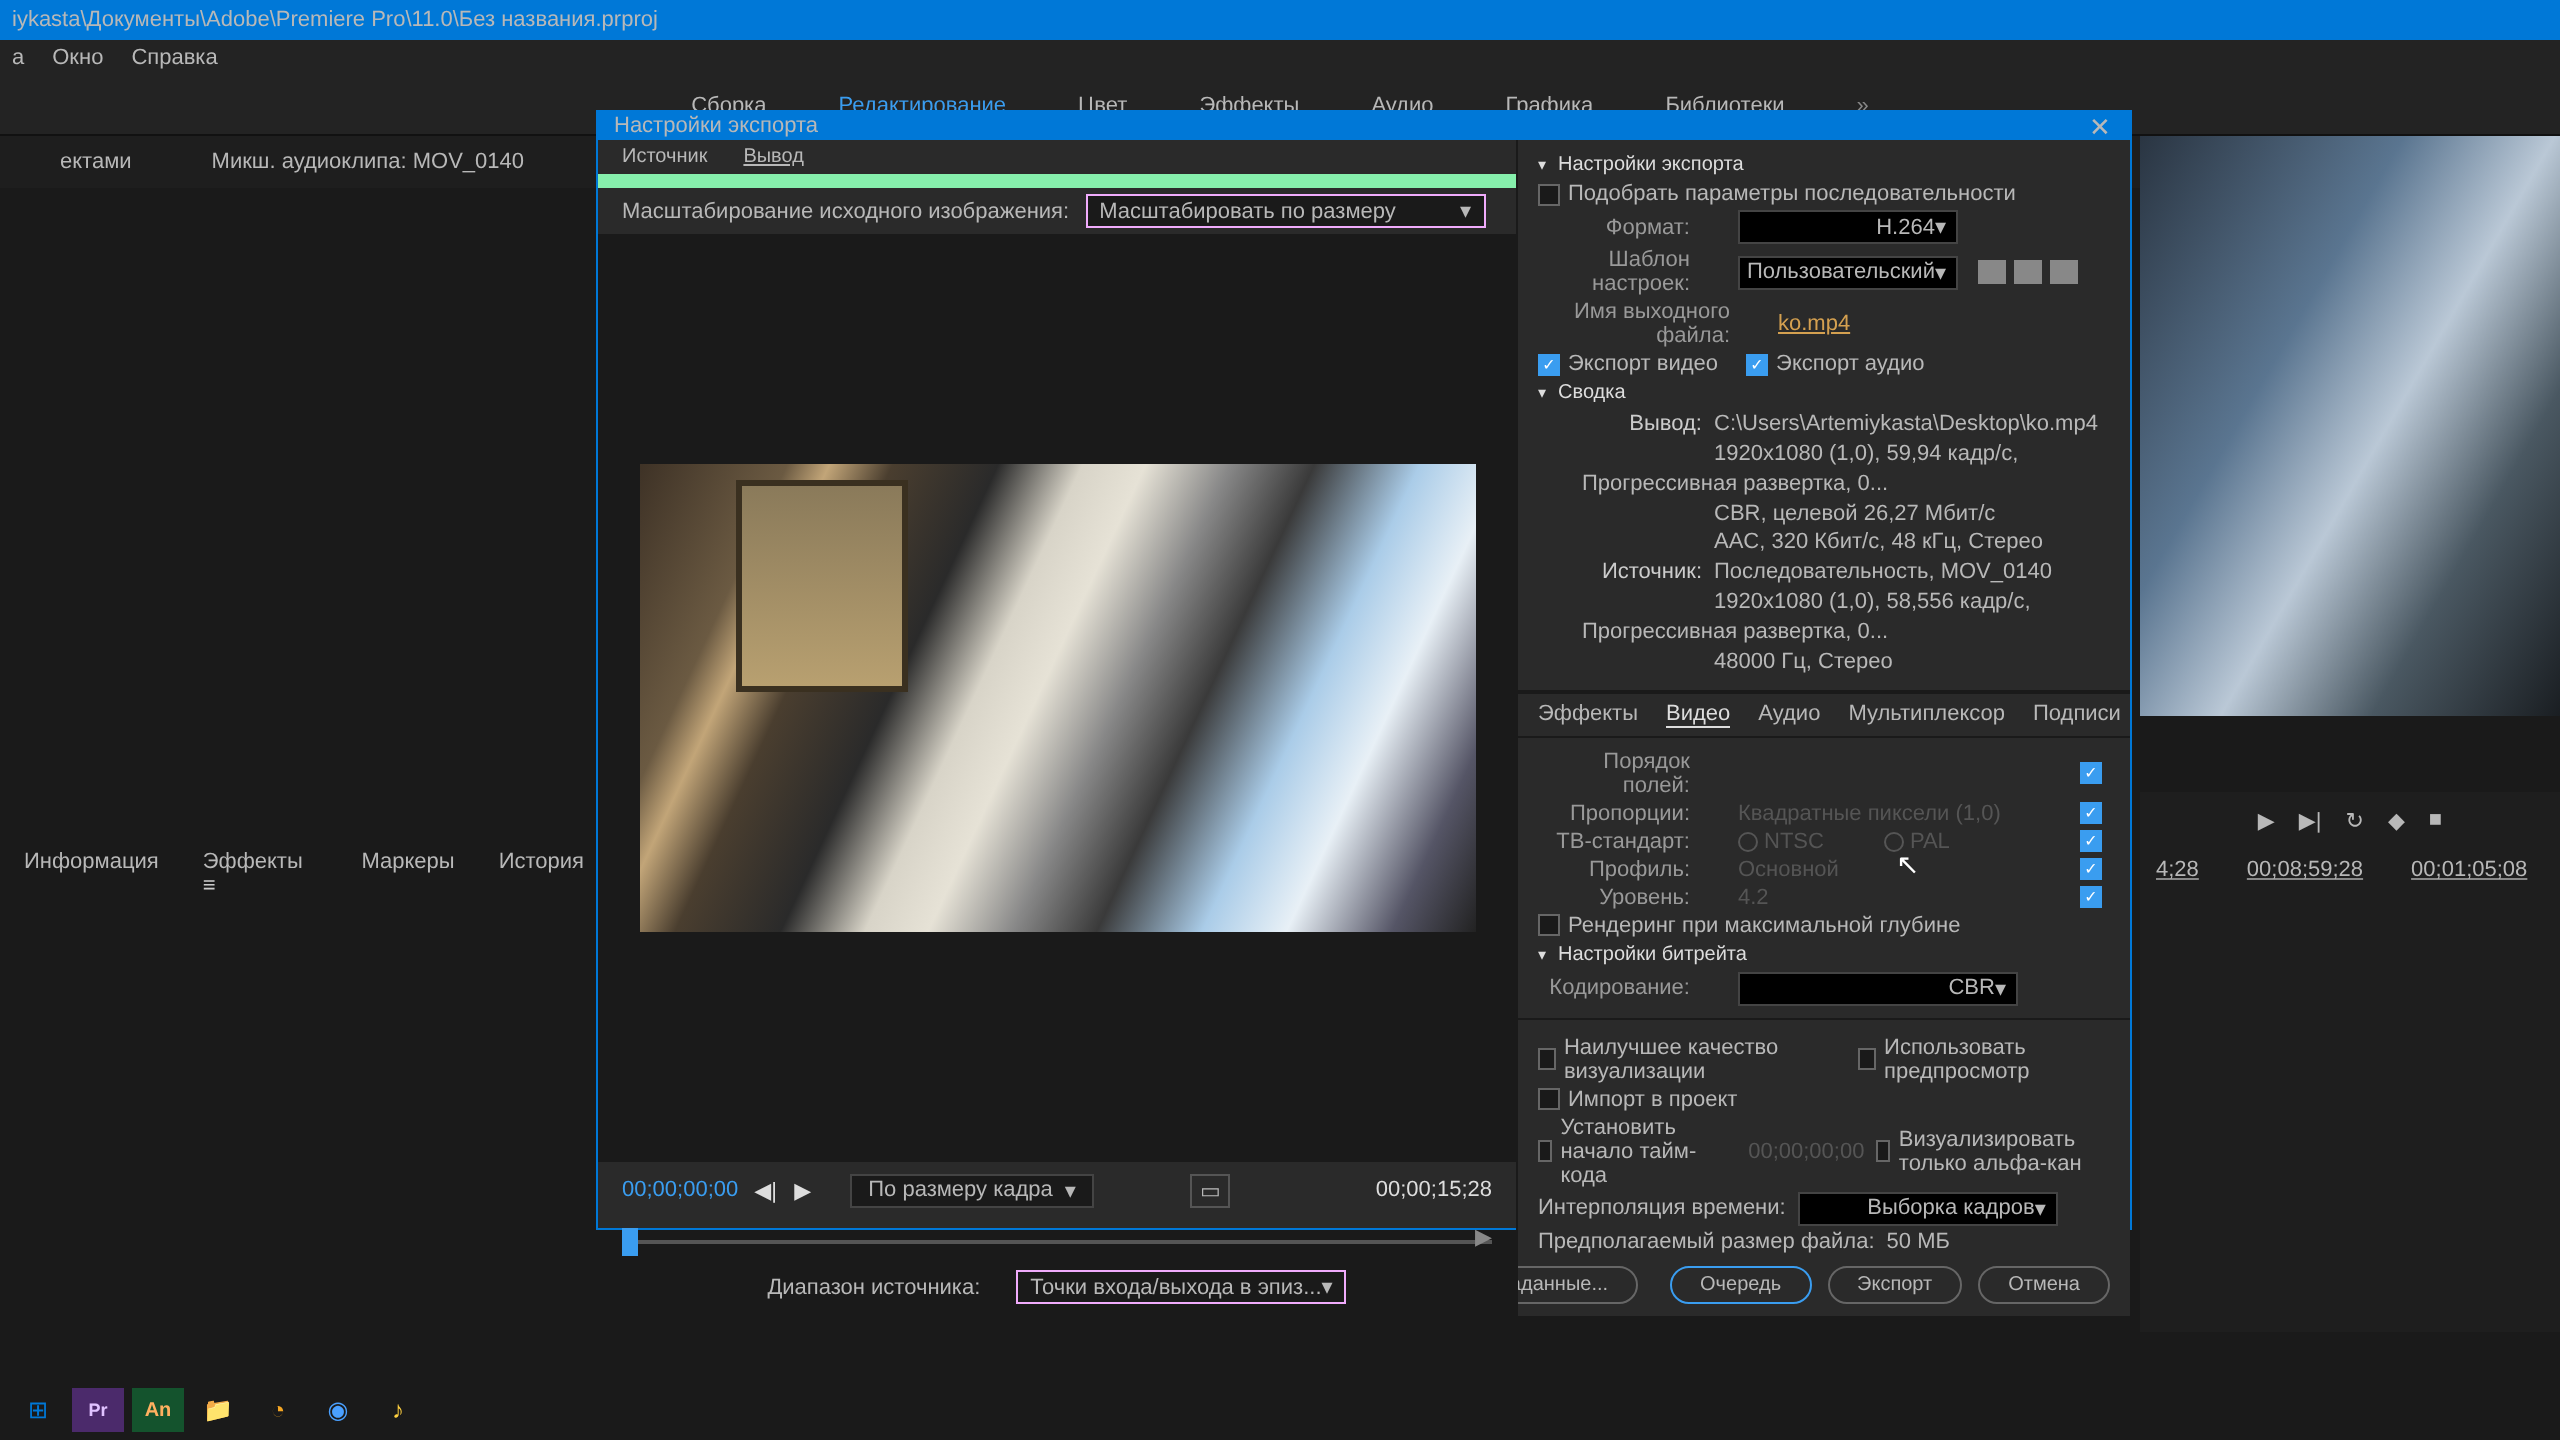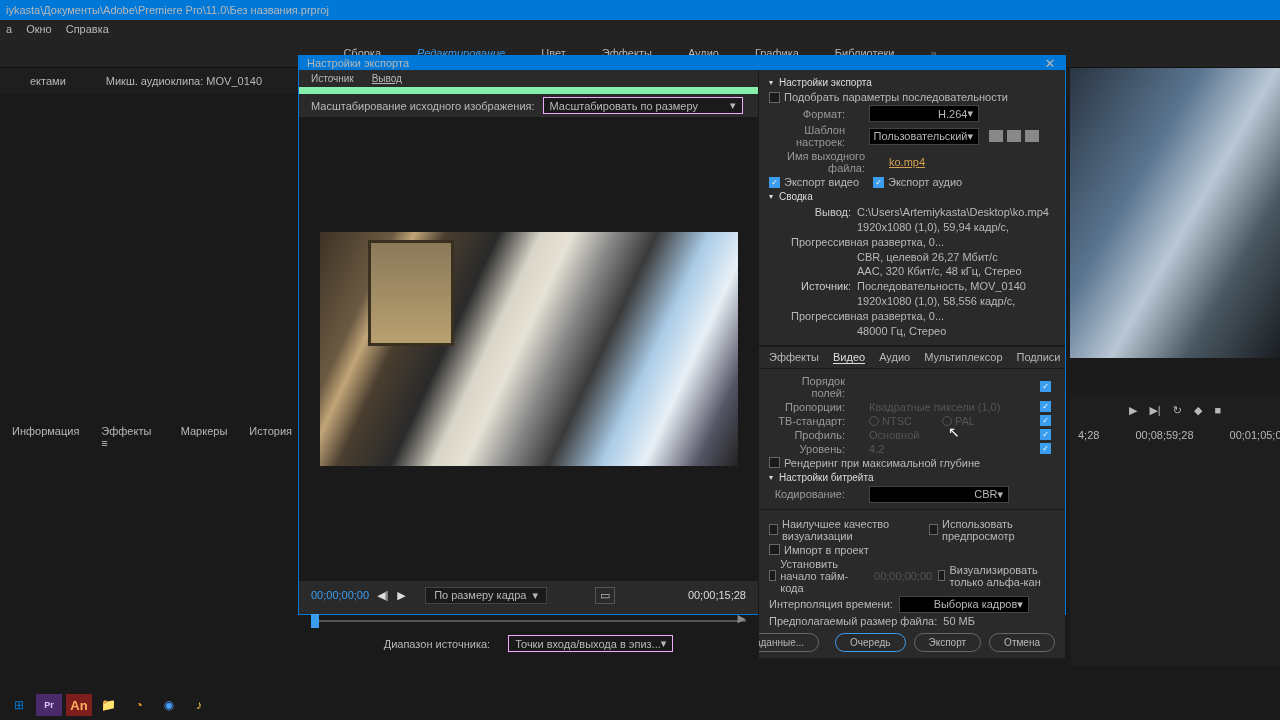--- a/index.html
+++ b/index.html
@@ -1,21 +1,21 @@
 <!DOCTYPE html>
 <html><head>
 <meta charset="utf-8">
 <style>
 *{margin:0;padding:0;box-sizing:border-box;font-family:'Segoe UI',Tahoma,sans-serif;font-size:11px;color:#b8b8b8;}
 body{background:#1a1a1a;width:1280px;height:720px;overflow:hidden;position:relative;}
 .titlebar{height:20px;background:#0078d7;display:flex;align-items:center;padding-left:6px;color:#fff;font-size:11px;}
 .menubar{height:18px;background:#232323;display:flex;align-items:center;padding-left:6px;gap:14px;color:#999;font-size:10px;}
 .topnav{height:30px;background:#232323;display:flex;align-items:center;justify-content:center;gap:36px;font-size:11px;border-bottom:1px solid #111;}
 .topnav span{cursor:pointer;}
-.topnav .active{color:#3a9df0;font-style:italic;}
+.topnav .active{color:#3a9df0;}
 .topnav .chev{color:#888;}
 .subbar{height:26px;background:#1e1e1e;display:flex;align-items:center;padding-left:30px;gap:40px;font-size:10px;color:#666;}
 .bg-video{position:absolute;right:0;top:68px;width:210px;height:290px;background:linear-gradient(120deg,#2a3542 0%,#5a7590 35%,#bac8d6 55%,#4a5862 75%,#1a1e22 100%);z-index:0;}
 .dialog{position:absolute;left:298px;top:55px;width:768px;height:560px;background:#2a2a2a;border:1px solid #0078d7;z-index:10;display:flex;flex-direction:column;}
 .dlg-title{height:22px;background:#0078d7;display:flex;align-items:center;justify-content:space-between;padding:0 8px;color:#fff;font-size:11px;}
 .dlg-close{width:14px;height:14px;display:flex;align-items:center;justify-content:center;cursor:pointer;font-size:13px;}
 .dlg-body{flex:1;display:flex;}
 .left-pane{width:460px;display:flex;flex-direction:column;border-right:1px solid #1a1a1a;}
 .src-tabs{height:24px;display:flex;align-items:center;gap:18px;padding-left:12px;border-bottom:7px solid #86efac;}
 .src-tabs span{font-size:10px;cursor:pointer;}
@@ -56,25 +56,25 @@
 .btns{display:flex;gap:8px;justify-content:flex-end;margin-top:6px;}
 .btn{padding:3px 14px;border:1px solid #666;border-radius:10px;font-size:10px;cursor:pointer;background:transparent;}
 .btn.primary{border-color:#3a9df0;}
 .icon-s{width:14px;height:12px;background:#888;display:inline-block;}
 .sum{font-size:9px;color:#999;line-height:1.35;padding-left:22px;}
 .sum .k{color:#ccc;display:inline-block;width:66px;text-align:right;padding-right:6px;}
 .cursor{position:absolute;left:948px;top:424px;z-index:20;font-size:14px;color:#fff;}
 .bottom-panel{position:absolute;left:12px;top:425px;width:280px;font-size:10px;color:#666;display:flex;gap:22px;}
 .timeline-panel{position:absolute;right:0;bottom:54px;width:210px;height:270px;background:#1e1e1e;}
 .tl-ctrl{display:flex;gap:12px;padding:8px;color:#888;justify-content:center;}
-.tl-ruler{font-size:9px;color:#888;padding:4px 8px;display:flex;gap:36px;white-space:nowrap;overflow:hidden;}
+.tl-ruler{font-size:9px;color:#888;padding:4px 8px;display:flex;gap:24px;white-space:nowrap;overflow:hidden;text-decoration:underline;}
 .taskbar{position:absolute;bottom:0;left:0;right:0;height:30px;background:#1a1a1a;display:flex;align-items:center;padding-left:6px;gap:4px;}
 .tb-icon{width:26px;height:22px;display:flex;align-items:center;justify-content:center;font-size:12px;}
 .tb-pr{background:#4b2a6b;color:#e0c3ff;font-weight:bold;font-size:9px;}
-.tb-an{background:#7f1d1d;color:#ffb060;font-weight:bold;font-size:13px;}
+.tb-an{background:#14532d;color:#ffb060;font-weight:bold;font-size:10px;}
 .tb-bl{color:#f5a623;}
 .summary-block{border-bottom:1px solid #1a1a1a;padding-bottom:6px;}
 </style>
 </head>
 <body>
 
 <div class="titlebar">
     <span>iykasta\Документы\Adobe\Premiere Pro\11.0\Без названия.prproj</span>
   </div>
 <div class="menubar">

